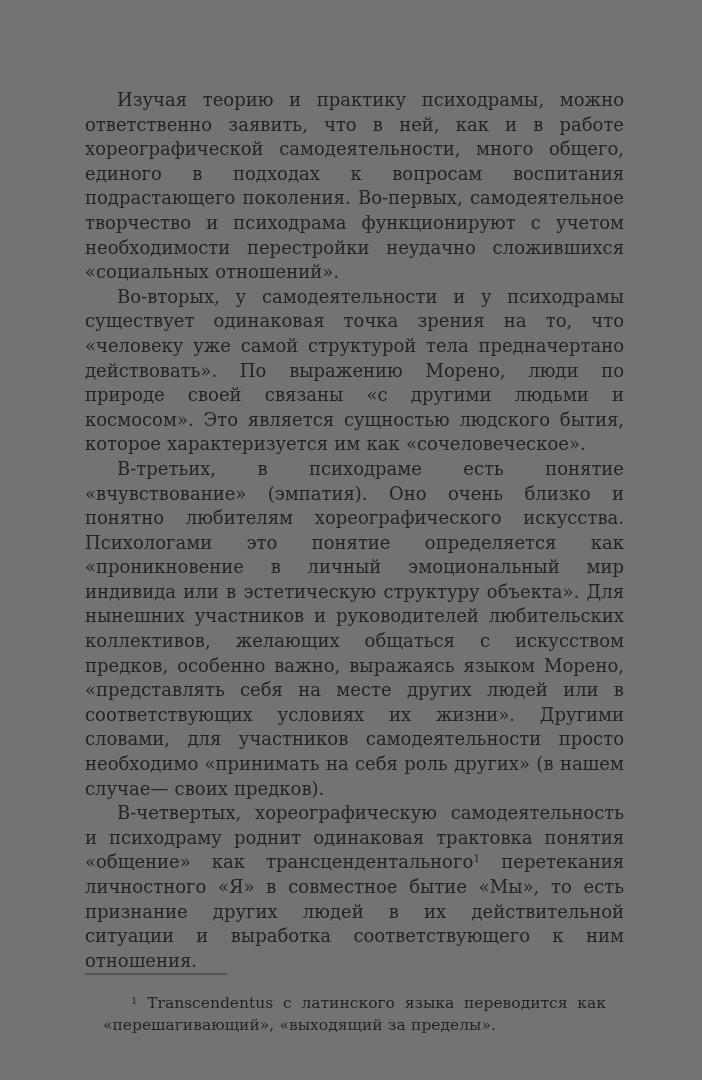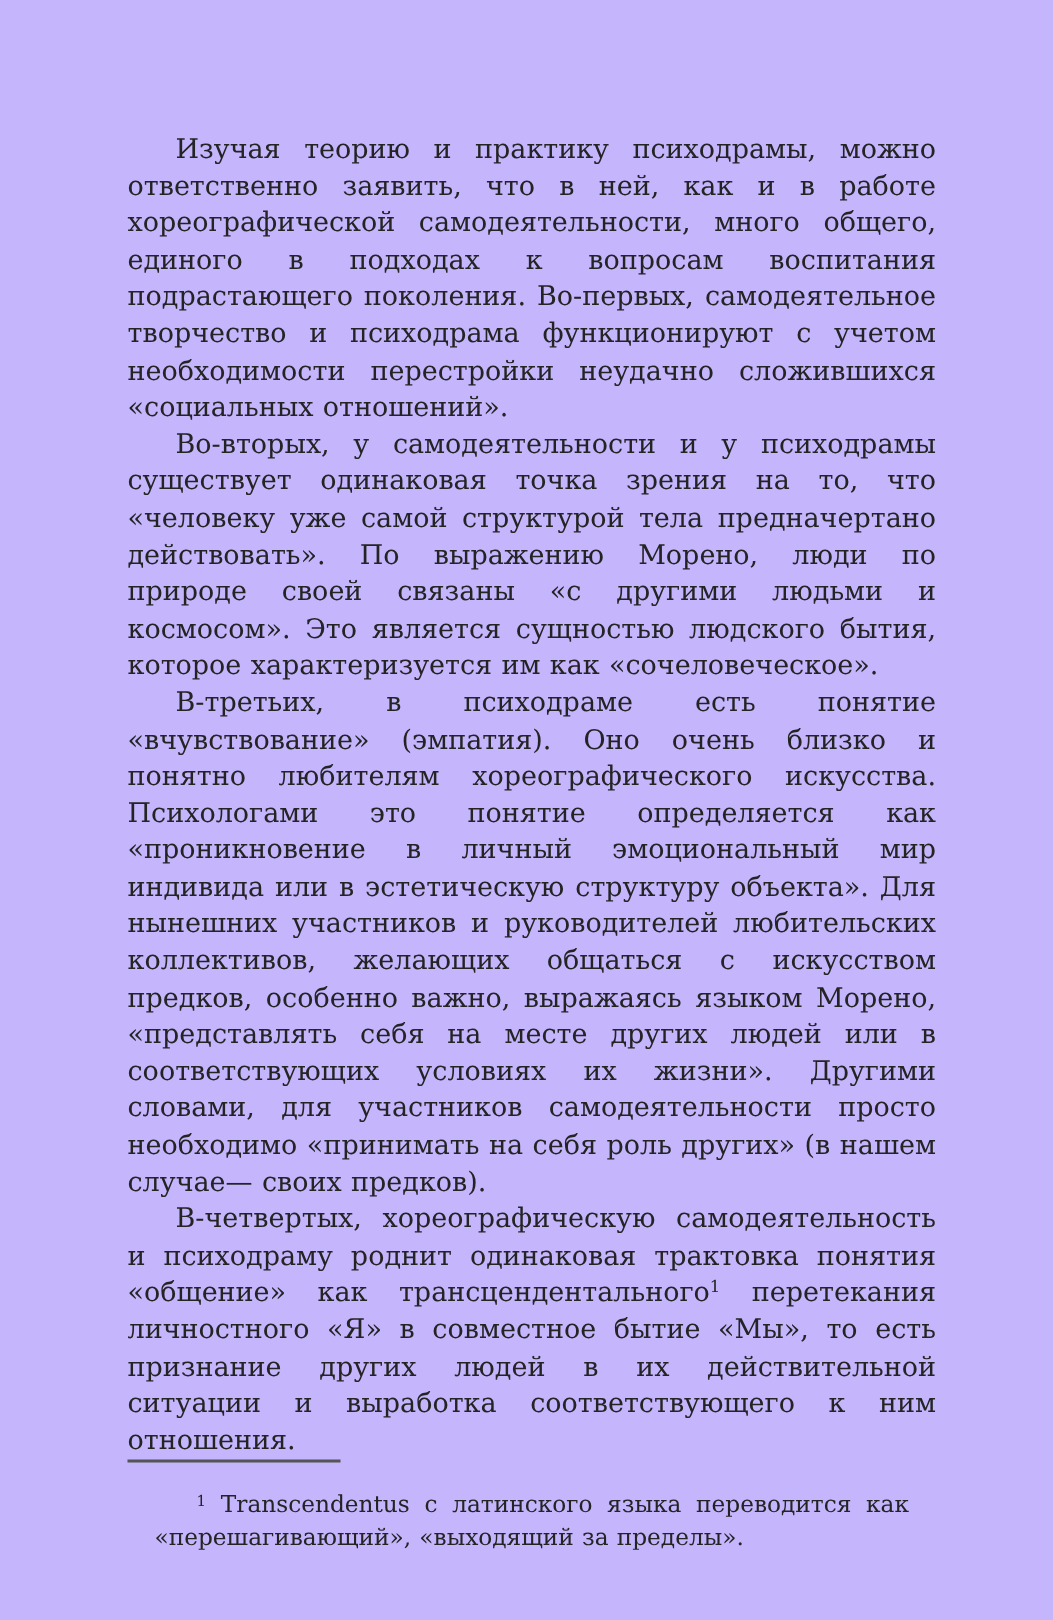--- a/index.html
+++ b/index.html
@@ -4,21 +4,21 @@
 <style>
   html, body {
     margin: 0;
     padding: 0;
     background: #ffffff;
   }
   .page {
     position: relative;
     width: 702px;
     height: 1080px;
-    background: #c4b5fd;
+    background: #737373;
     overflow: hidden;
     font-family: "DejaVu Serif", "Liberation Serif", serif;
     color: #242424;
   }
   .content {
     position: absolute;
     top: 88px;
     left: 85px;
     width: 539px;
     height: 897px; 

